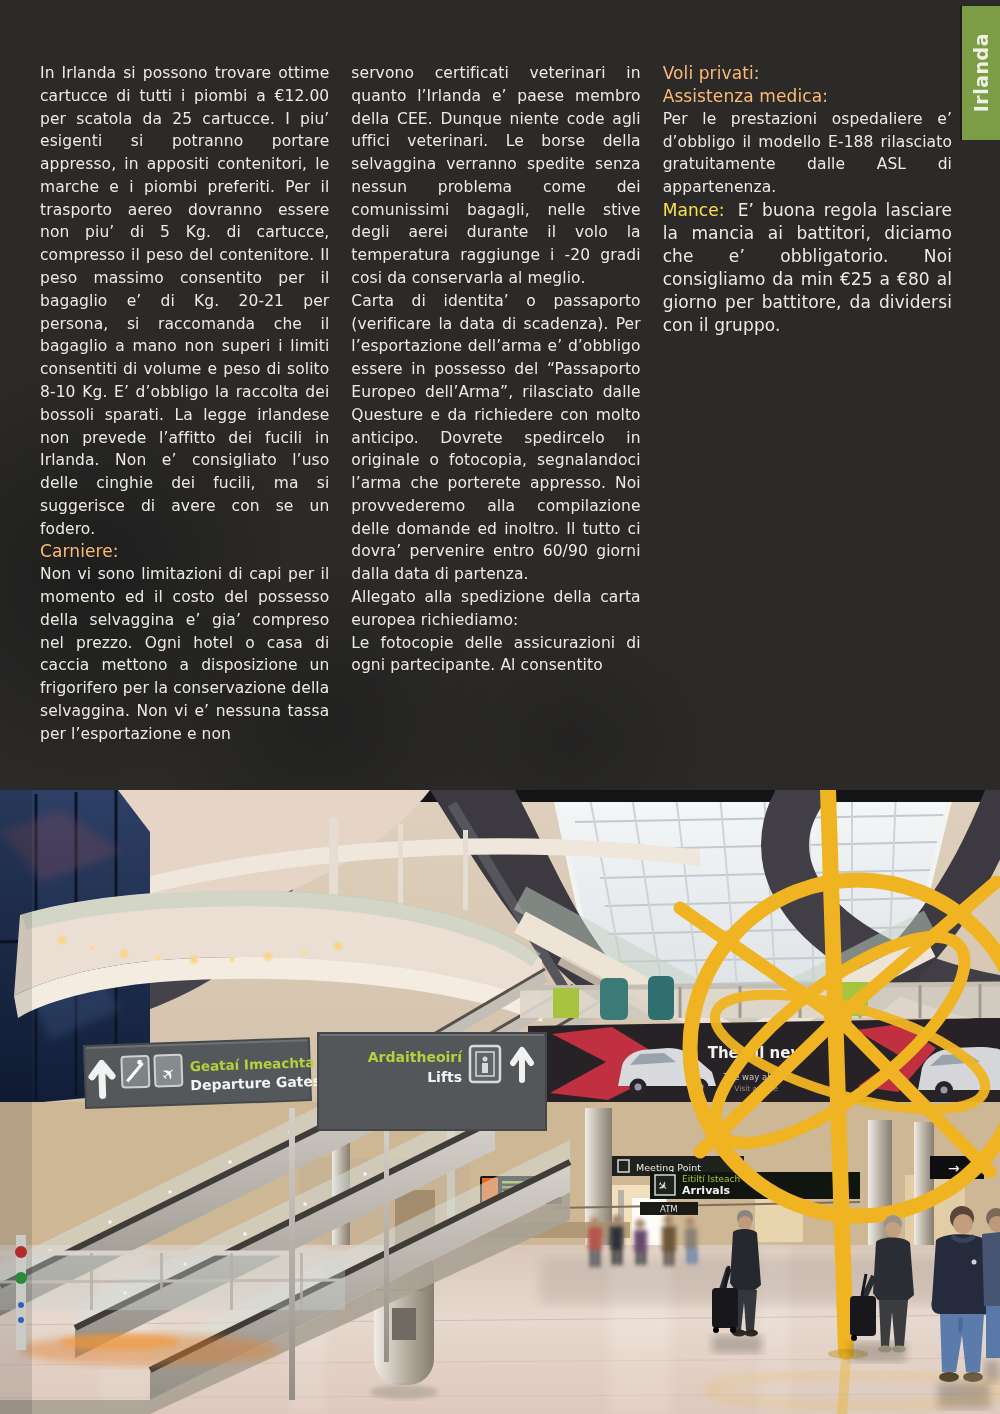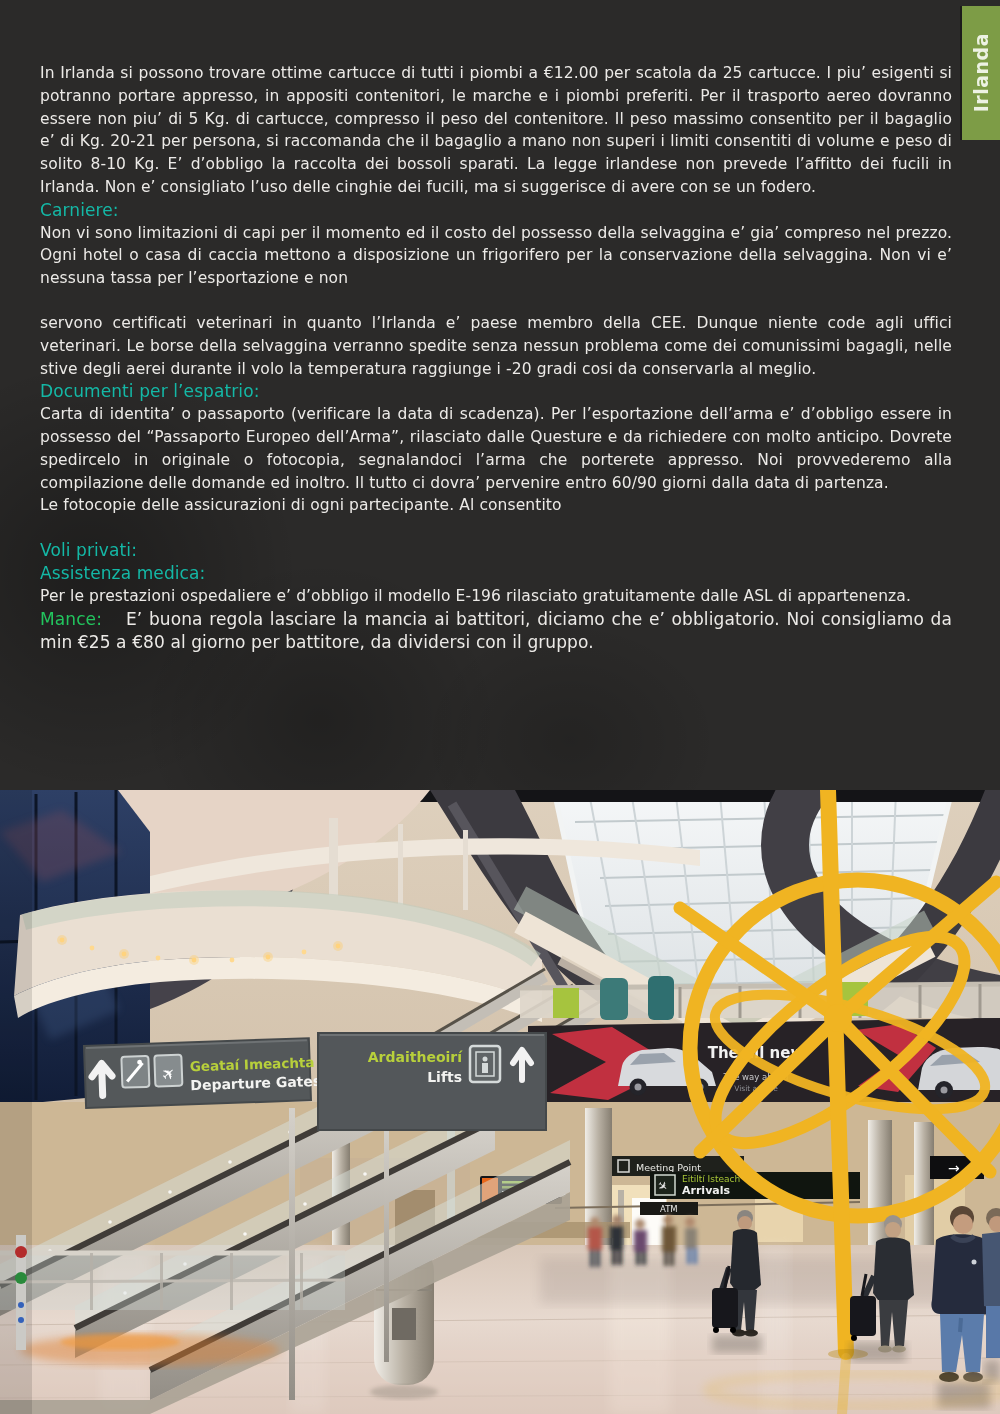--- a/index.html
+++ b/index.html
@@ -7,25 +7,25 @@
     position:relative; width:1000px; height:1414px;
     background:#2b2a29; overflow:hidden;
     font-family:"DejaVu Sans","Liberation Sans",sans-serif;
   }
   
   .bg-shape { position:absolute; border-radius:50%; pointer-events:none; }
   .s1 { left:-120px; top:360px; width:420px; height:430px; background:radial-gradient(closest-side, rgba(0,0,0,.30), rgba(0,0,0,0)); }
   .s2 { left:140px; top:560px; width:360px; height:320px; background:radial-gradient(closest-side, rgba(0,0,0,.22), rgba(0,0,0,0)); }
   .s3 { left:420px; top:620px; width:300px; height:240px; background:radial-gradient(closest-side, rgba(0,0,0,.16), rgba(0,0,0,0)); }
 
-  .columns { position:absolute; left:40px; top:62px; width:912px; display:flex; gap:22px;flex-direction:column; }
+  .columns { position:absolute; left:40px; top:62px; width:912px; display:flex; gap:22px; }
   .col { flex:1; color:#eceae7; font-size:15.5px; line-height:1.47; text-align:justify; letter-spacing:.1px; }
   .col p { margin:0; }
-  .sec { margin:22px 0 0 0; font-weight:400; font-size:17px; color:#14b8a6; line-height:1.35; }
-  .sec-inline { color:#22c55e; margin-right:24px; }
+  .sec { margin:22px 0 0 0; font-weight:400; font-size:17px; color:#fdba74; line-height:1.35; }
+  .sec-inline { color:#fde047; margin-right:13px; }
   .pspace { margin-top:0; }
 
   .tab {
     position:absolute; right:0; top:6px; width:38px; height:134px;
     background:#7d9c46; display:flex; align-items:center; justify-content:center;
     box-shadow:-2px 0 0 rgba(0,0,0,.35);
   }
   .tab span {
     writing-mode:vertical-rl; transform:rotate(180deg);
     color:#edf2e3; font-size:19px; font-weight:bold; letter-spacing:.5px;
@@ -48,28 +48,28 @@
   </div>
 
   <div class="columns">
     <div class="col">
       <p>In Irlanda si possono trovare ottime cartucce di tutti i piombi a €12.00 per scatola da 25 cartucce. I piu’ esigenti si potranno portare appresso, in appositi contenitori, le marche e i piombi preferiti. Per il trasporto aereo dovranno essere non piu’ di 5 Kg. di cartucce, compresso il peso del contenitore. Il peso massimo consentito per il bagaglio e’ di Kg. 20-21 per persona, si raccomanda che il bagaglio a mano non superi i limiti consentiti di volume e peso di solito 8-10 Kg. E’ d’obbligo la raccolta dei bossoli sparati. La legge irlandese non prevede l’affitto dei fucili in Irlanda. Non e’ consigliato l’uso delle cinghie dei fucili, ma si suggerisce di avere con se un fodero.</p>
       <p class="sec">Carniere:</p>
       <p>Non vi sono limitazioni di capi per il momento ed il costo del possesso della selvaggina e’ gia’ compreso nel prezzo. Ogni hotel o casa di caccia mettono a disposizione un frigorifero per la conservazione della selvaggina. Non vi e’ nessuna tassa per l’esportazione e non</p>
     </div>
     <div class="col">
       <p>servono certificati veterinari in quanto l’Irlanda e’ paese membro della CEE. Dunque niente code agli uffici veterinari. Le borse della selvaggina verranno spedite senza nessun problema come dei comunissimi bagagli, nelle stive degli aerei durante il volo la temperatura raggiunge i -20 gradi cosi da conservarla al meglio.</p>
-      <p class="sec">Documenti per l’espatrio:</p>
       <p>Carta di identita’ o passaporto (verificare la data di scadenza). Per l’esportazione dell’arma e’ d’obbligo essere in possesso del “Passaporto Europeo dell’Arma”, rilasciato dalle Questure e da richiedere con molto anticipo. Dovrete spedircelo in originale o fotocopia, segnalandoci l’arma che porterete appresso. Noi provvederemo alla compilazione delle domande ed inoltro. Il tutto ci dovra’ pervenire entro 60/90 giorni dalla data di partenza.</p>
+      <p class="pspace">Allegato alla spedizione della carta europea richiediamo:</p>
       <p class="pspace">Le fotocopie delle assicurazioni di ogni partecipante.  Al consentito</p>
     </div>
     <div class="col">
       <p class="sec">Voli privati:</p>
       <p class="sec">Assistenza medica:</p>
-      <p>Per  le prestazioni ospedaliere e’ d’obbligo il modello E-196 rilasciato gratuitamente dalle ASL di appartenenza.</p>
+      <p>Per  le prestazioni ospedaliere e’ d’obbligo il modello E-188 rilasciato gratuitamente dalle ASL di appartenenza.</p>
       <p class="sec" style="color:#eceae7;">
         <span class="sec-inline">Mance:</span><span>E’ buona regola lasciare la mancia ai battitori, diciamo che e’ obbligatorio. Noi consigliamo da min €25 a €80 al giorno per battitore, da dividersi con il gruppo.</span>
       </p>
     </div>
   </div>
 
   <div class="photo">
   <svg width="1000" height="624" viewBox="0 0 1000 624" xmlns="http://www.w3.org/2000/svg">
     <defs>
       <linearGradient id="g-wall" x1="0" y1="0" x2="0" y2="1">

